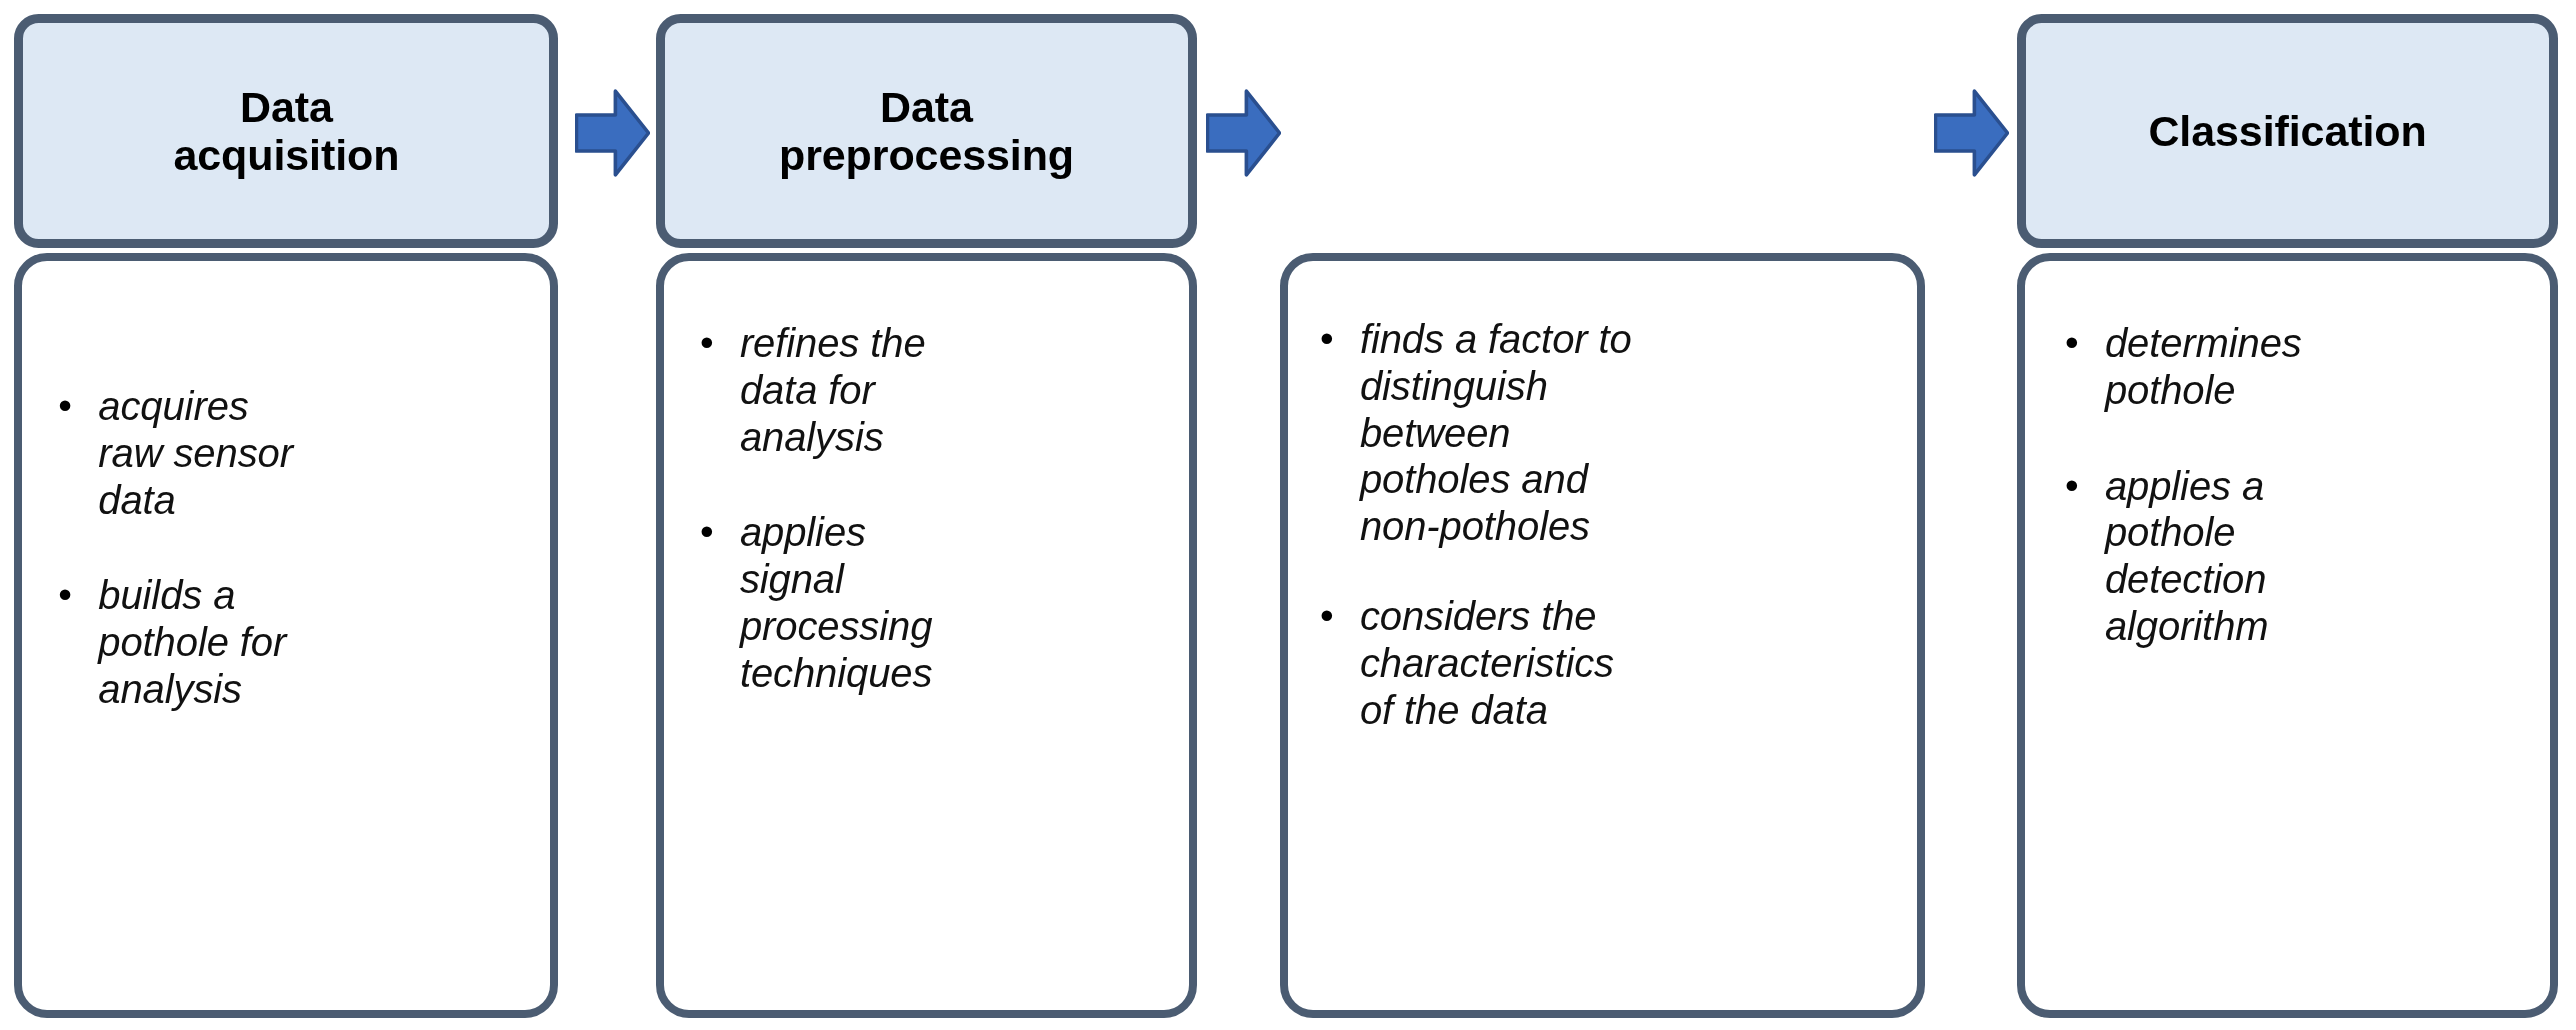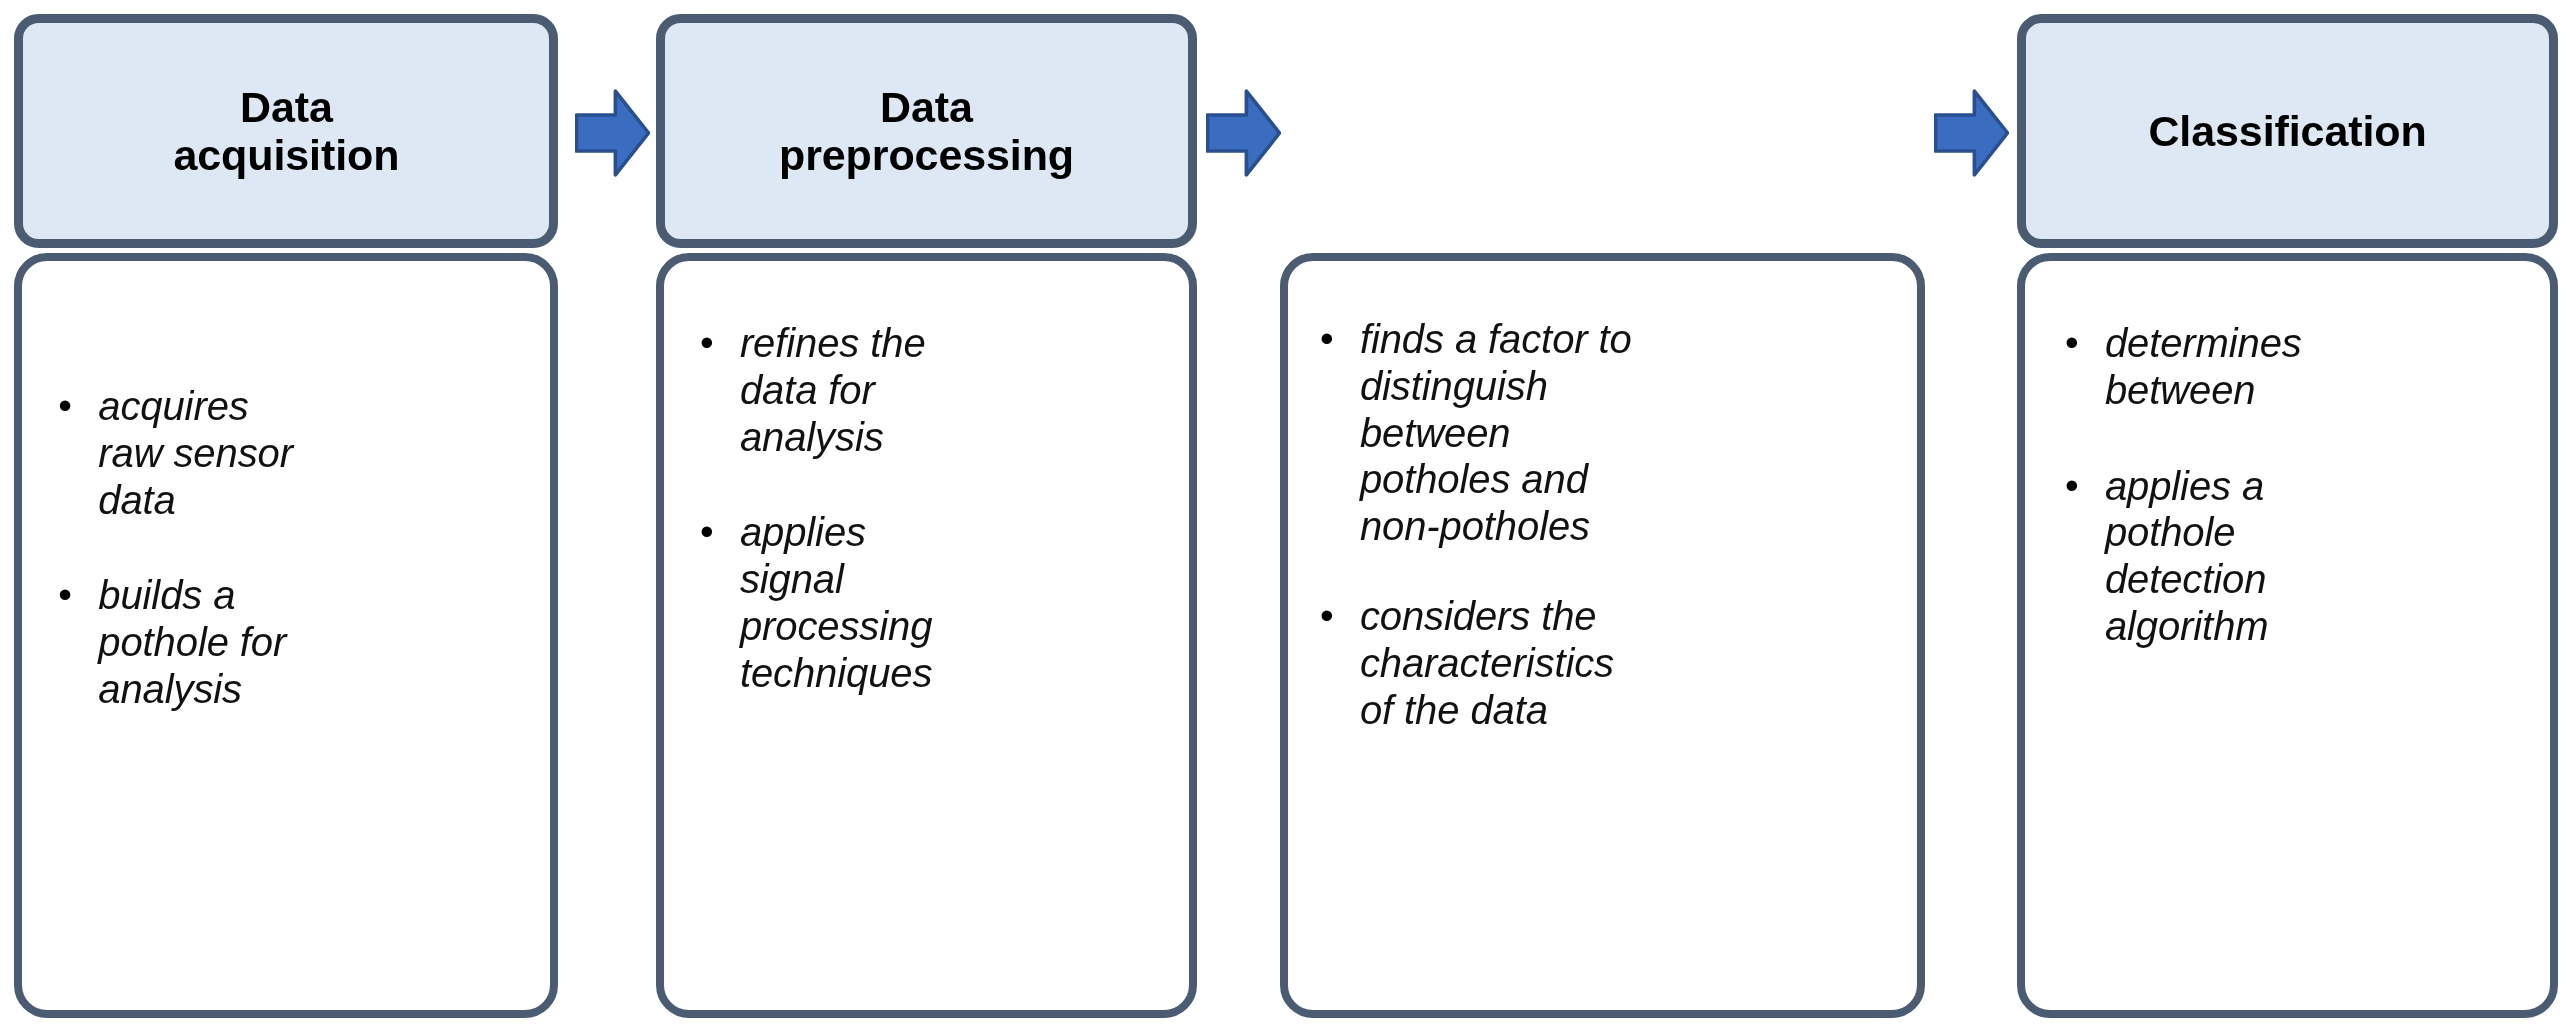--- a/index.html
+++ b/index.html
@@ -180,21 +180,21 @@
 
   <div class="col" style="left:2017px;width:654px;">
     <div class="hdr" style="width:541px;">
       <span class="hdr-inner">Classification</span>
     </div>
     <div class="body-box" style="width:541px;">
       <div class="bullets" style="padding-top:59px;padding-left:37px;">
         <div class="bullet" style="margin-bottom:49px;">
           <span class="dot">•</span>
           <span class="btext">determines
-between</span>
+pothole</span>
         </div>
         <div class="bullet">
           <span class="dot">•</span>
           <span class="btext">applies a
 pothole
 detection
 algorithm</span>
         </div>
       </div>
     </div>

